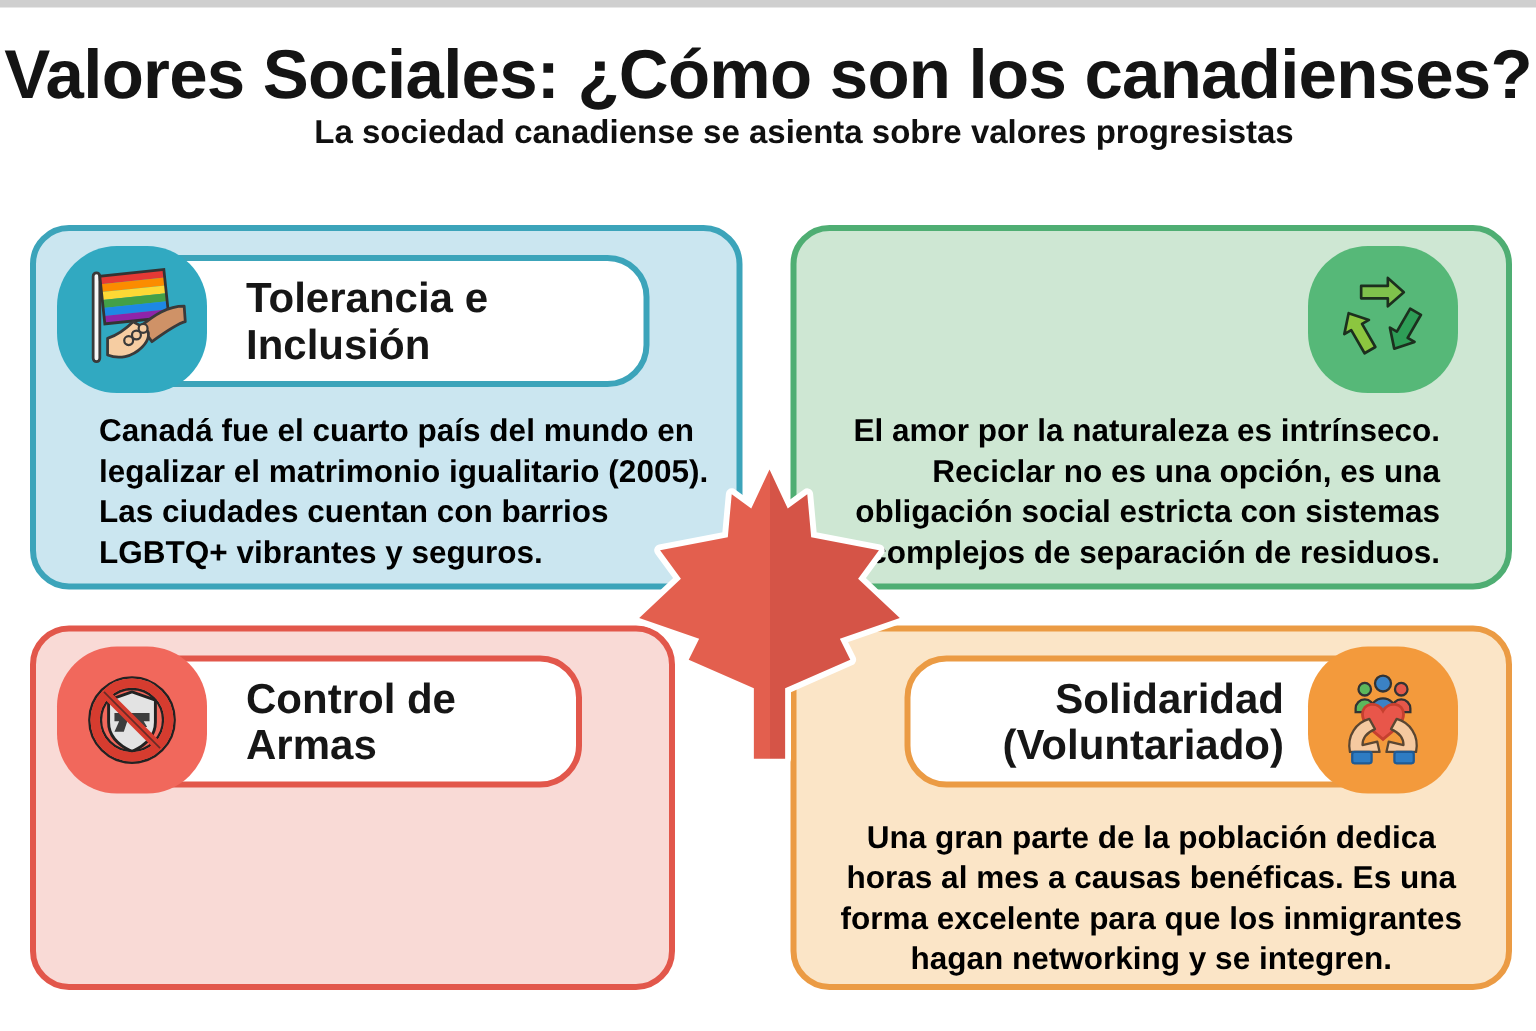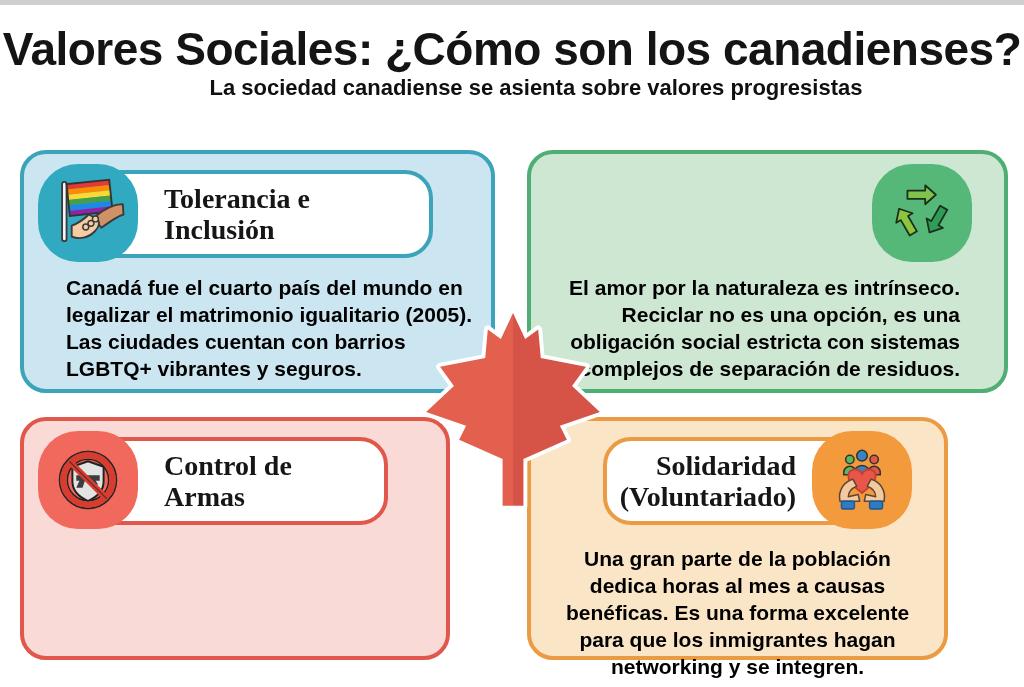--- a/index.html
+++ b/index.html
@@ -15,25 +15,25 @@
   .subtitle{
     position:absolute;top:74px;left:0;width:100%;text-align:center;
     font-size:22px;font-weight:600;line-height:27px;color:#101010;margin-left:24px;
   }
   .card{
     position:absolute;box-sizing:border-box;border-radius:26px;border:4px solid;
   }
   .card--tolerance{left:20px;top:150px;width:475px;height:243px;background:#cbe6f0;border-color:#3ca4ba;}
   .card--environment{left:527px;top:150px;width:481px;height:243px;background:#cee7d3;border-color:#4fae73;}
   .card--guns{left:20px;top:417px;width:430px;height:243px;background:#f9dad6;border-color:#e2574b;}
-  .card--solidarity{left:527px;top:417px;width:421px;height:243px;background:#fbe5c7;border-color:#eb9b44;}
+  .card--solidarity{left:527px;top:417px;width:481px;height:243px;background:#fbe5c7;border-color:#eb9b44;}
 
   .pill{
     position:absolute;top:16px;height:88px;background:#ffffff;border-radius:28px;
-    border:4px solid;box-sizing:border-box;display:flex;align-items:center;font-family:Liberation Serif, serif;
+    border:4px solid;box-sizing:border-box;display:flex;align-items:center;
   }
   .pill--left{left:44px;right:58px;}
   .pill--right{left:72px;right:48px;justify-content:flex-end;}
   .card--tolerance .pill{border-color:#3ca4ba;}
   .card--environment .pill{border-color:#4fae73;}
   .card--guns .pill{border-color:#e2574b;}
   .card--solidarity .pill{border-color:#eb9b44;}
 
   .card-title{
     margin:0;font-size:28px;line-height:31px;font-weight:800;color:#161616;

